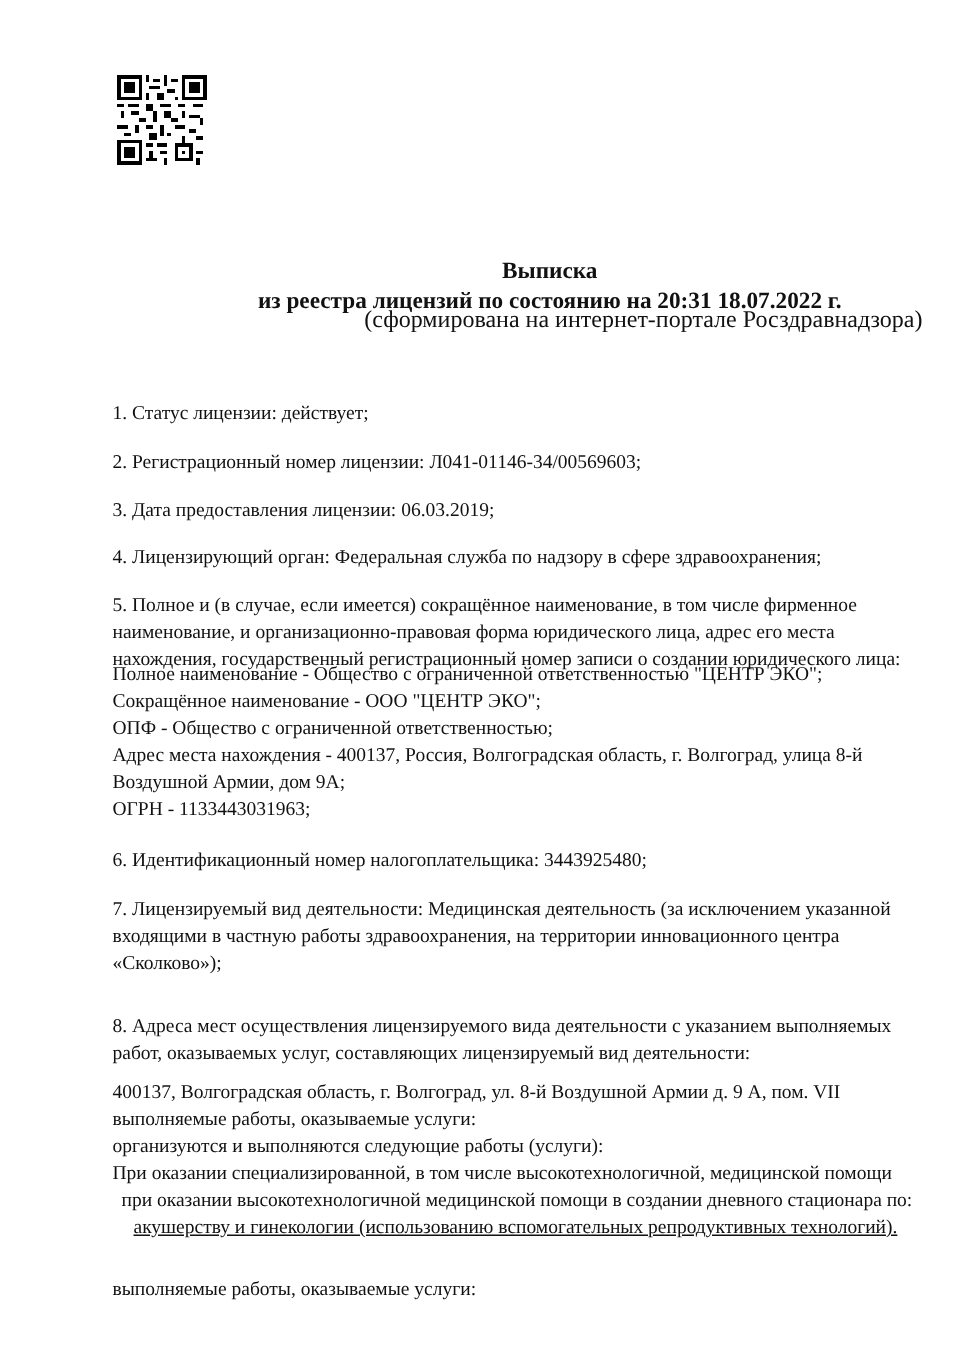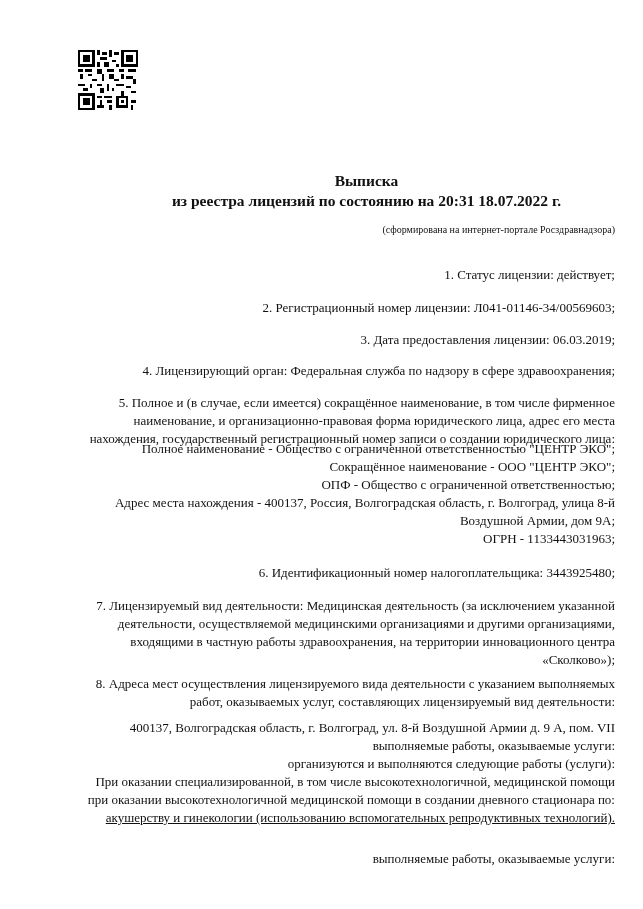--- a/index.html
+++ b/index.html
@@ -9,23 +9,23 @@
     color: #111111;
   }
   .qr { position: absolute; left: 78px; top: 50px; width: 60px; height: 60px; }
   .title {
     position: absolute; left: 0; width: 643px; text-align: center;
     font-weight: bold; font-size: 15.5px; line-height: 20px;
   }
   .title1 { top: 171px; left: 45px; }
   .title2 { top: 191px; left: 45px; }
   .source {
-    position: absolute; right: 28px; top: 223px; font-size: 10px; line-height: 13px;
+    position: absolute; right: 28px; top: 207px; font-size: 16px; line-height: 13px;
   }
-  .p { position: absolute; left: 75px; width: 540px; font-size: 13px; line-height: 18px; white-space: nowrap; text-align: right; }
+  .p { position: absolute; left: 75px; width: 540px; font-size: 13px; line-height: 18px; white-space: nowrap; }
   .ind1 { padding-left: 6px; }
   .ind2 { padding-left: 14px; text-decoration: underline; }
 </style>
 </head>
 <body>
 
 <svg class="qr" viewBox="0 0 25 25" shape-rendering="crispEdges">
   <rect width="25" height="25" fill="#fff"></rect>
   <g fill="#000">
 
@@ -103,21 +103,20 @@
   <div>ОПФ - Общество с ограниченной ответственностью;</div>
   <div>Адрес места нахождения - 400137, Россия, Волгоградская область, г. Волгоград, улица 8-й</div>
   <div>Воздушной Армии, дом 9А;</div>
   <div>ОГРН - 1133443031963;</div>
 </div>
 
 <div class="p" style="top:564px">6. Идентификационный номер налогоплательщика: 3443925480;</div>
 
 <div class="p" style="top:597px">
   <div>7. Лицензируемый вид деятельности: Медицинская деятельность (за исключением указанной</div>
-  <div>деятельности, осуществляемой медицинскими организациями и другими организациями,</div>
   <div>входящими в частную работы здравоохранения, на территории инновационного центра</div>
   <div>«Сколково»);</div>
 </div>
 
 <div class="p" style="top:675px">
   <div>8. Адреса мест осуществления лицензируемого вида деятельности с указанием выполняемых</div>
   <div>работ, оказываемых услуг, составляющих лицензируемый вид деятельности:</div>
 </div>
 
 <div class="p" style="top:719px">

